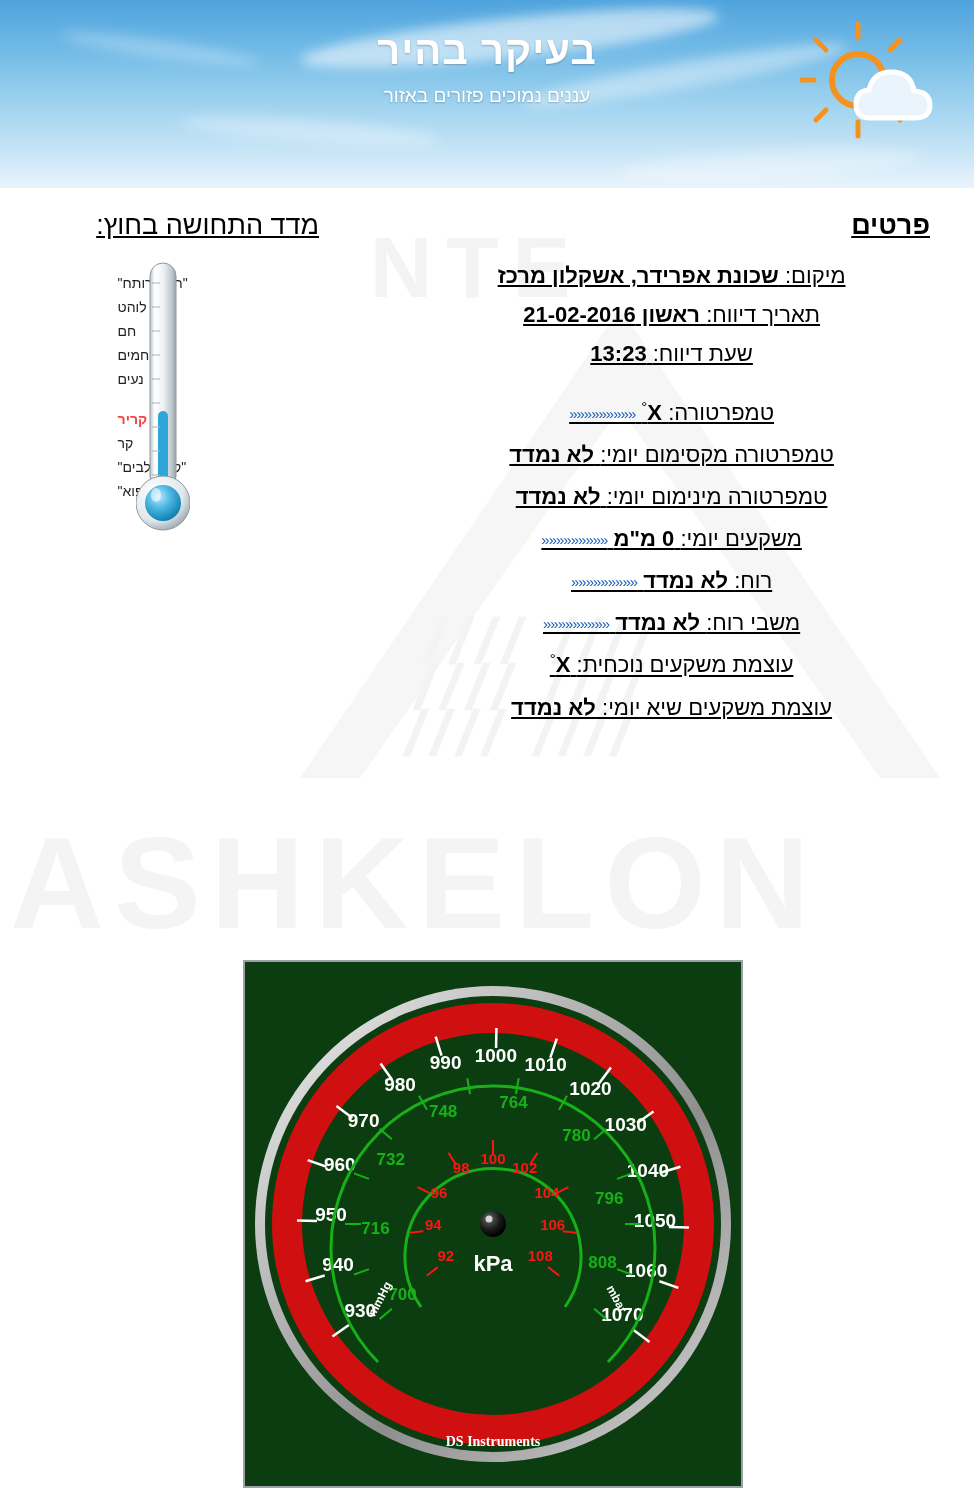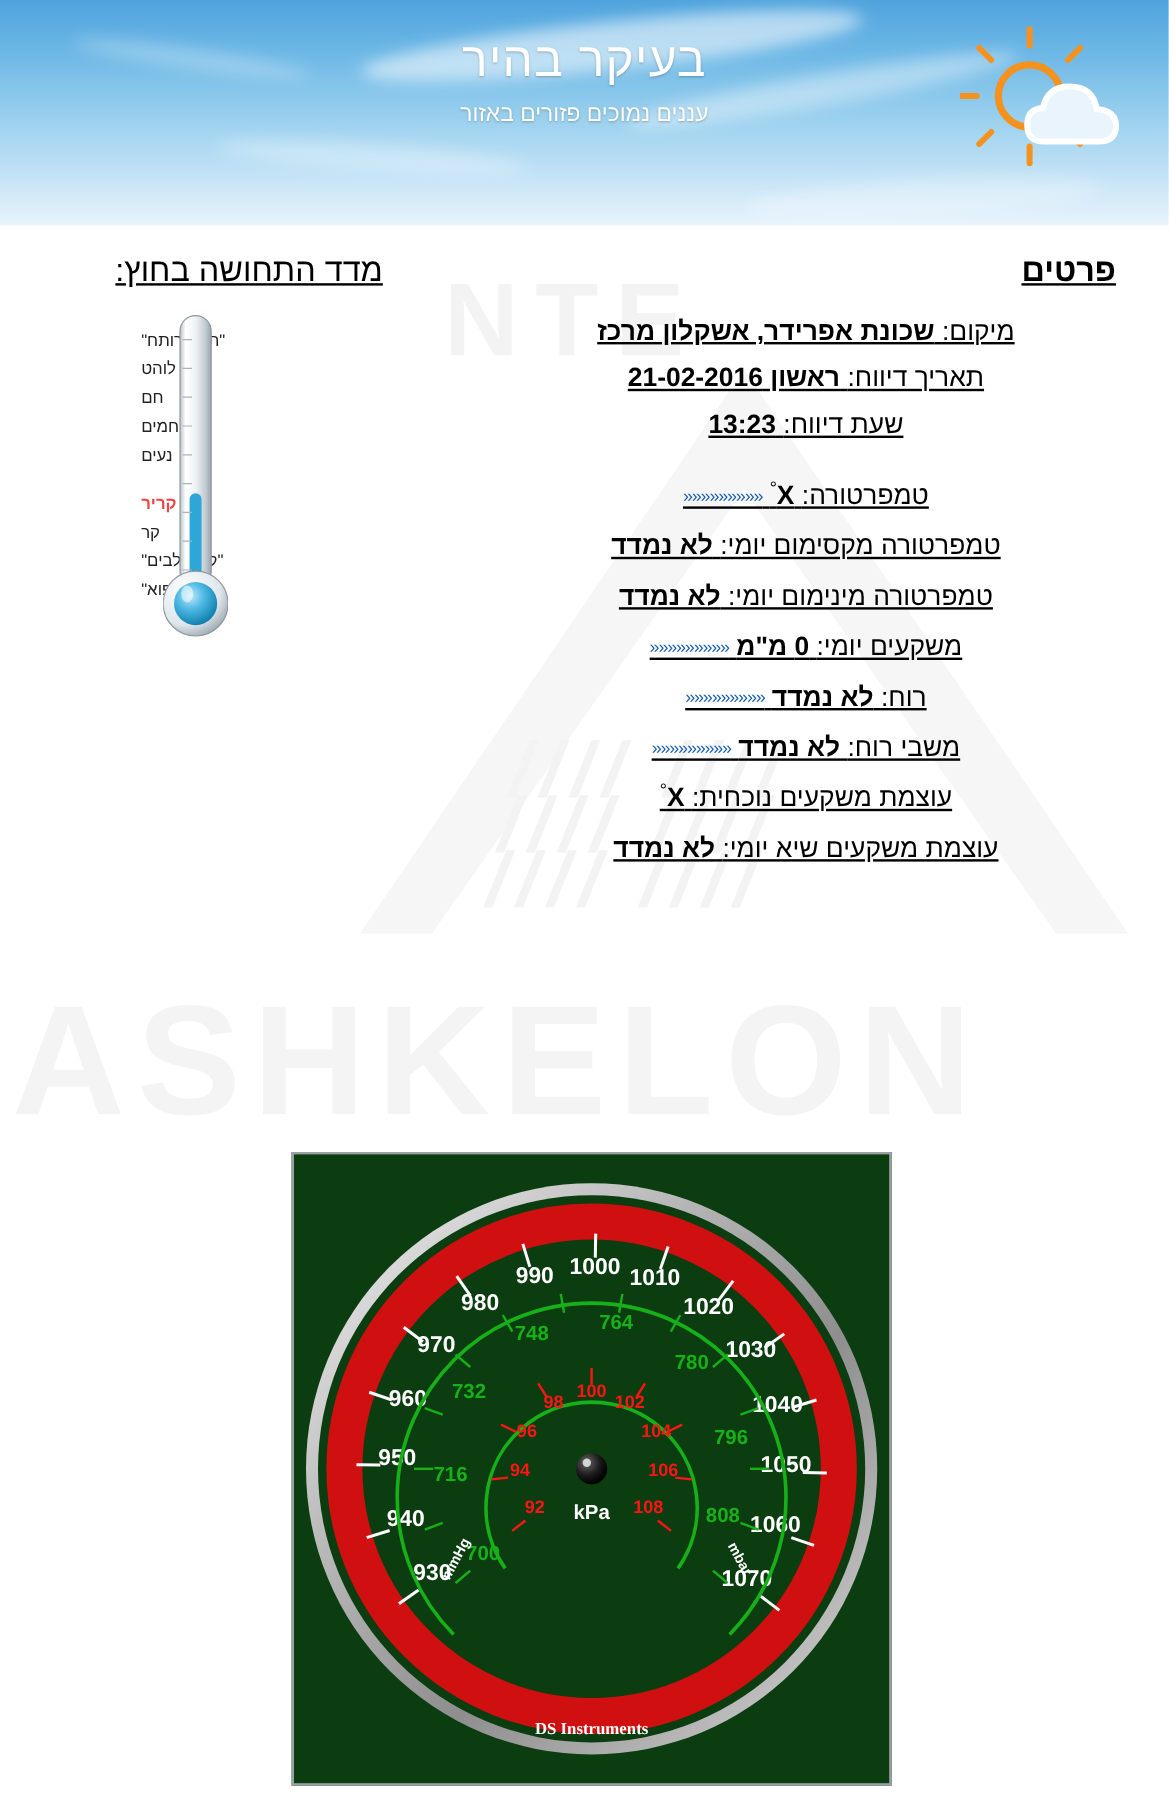--- a/index.html
+++ b/index.html
@@ -40,21 +40,21 @@
     position: absolute;
     top: 28px;
     right: 0;
     left: 0;
     text-align: center;
     color: #ffffff;
     text-shadow: 0 1px 2px rgba(0,0,0,0.25);
   }
   .header-title {
     font-size: 40px;
-    font-weight: normal;
+    font-weight: bold;
     letter-spacing: 1px;
     margin-bottom: 12px;
   }
   .header-subtitle {
     font-size: 19px;
     font-weight: normal;
   }
 
   
   .weather-icon {
@@ -252,21 +252,21 @@
     font-size: 14px;
     font-weight: bold;
     font-family: Liberation Serif, serif;
   }
   .kpa-label {
     position: absolute;
     left: 0; right: 0;
     top: 289px;
     text-align: center;
     color: #ffffff;
-    font-size: 17px;
+    font-size: 22px;
     font-weight: bold;
   }
   .mmhg-label, .mbar-label {
     position: absolute;
     color: #ffffff;
     font-size: 12px;
     font-weight: bold;
   }
   .mmhg-label { left: 116px; top: 330px; transform: rotate(-62deg); }
   .mbar-label { right: 110px; top: 330px; transform: rotate(62deg); }

